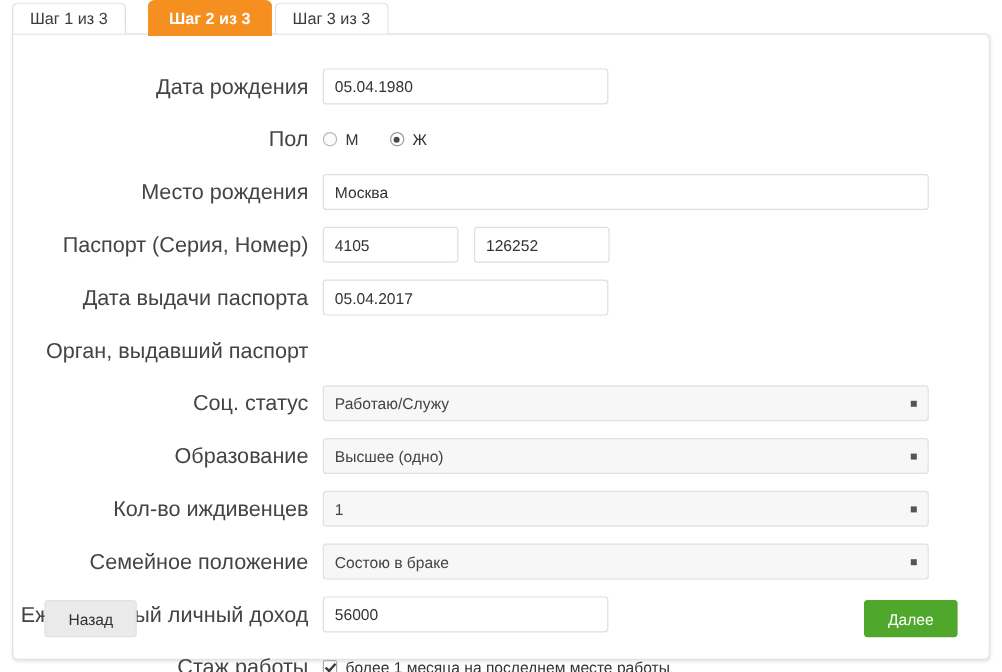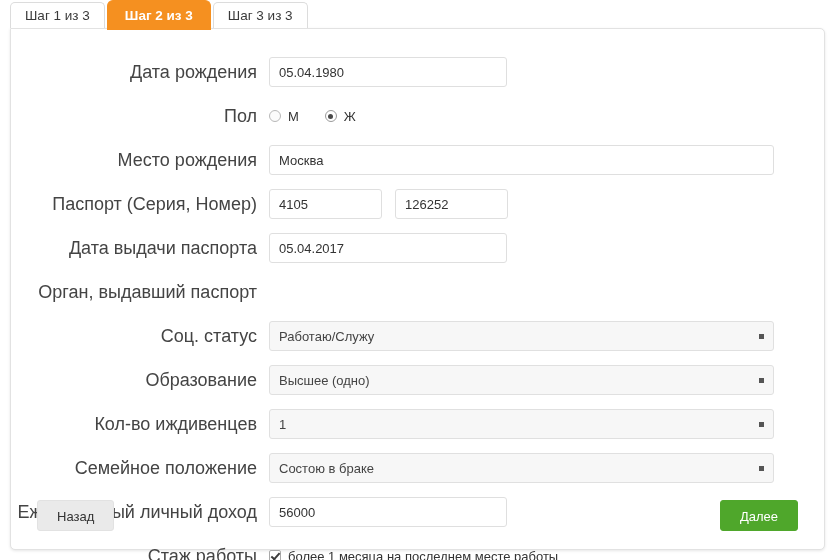--- a/index.html
+++ b/index.html
@@ -50,20 +50,21 @@
   }
   .tab.active {
     background: #f59020;
     border-color: #f59020;
     color: #ffffff;
     font-weight: bold;
     height: 30px;
     line-height: 30px;
     padding: 0 17px;
     border-radius: 6px 6px 0 0;
+    margin-left: 16px;
   }
 
   
   .panel {
     position: absolute;
     left: 10px;
     top: 28px;
     width: 815px;
     height: 522px;
     background: #ffffff;

